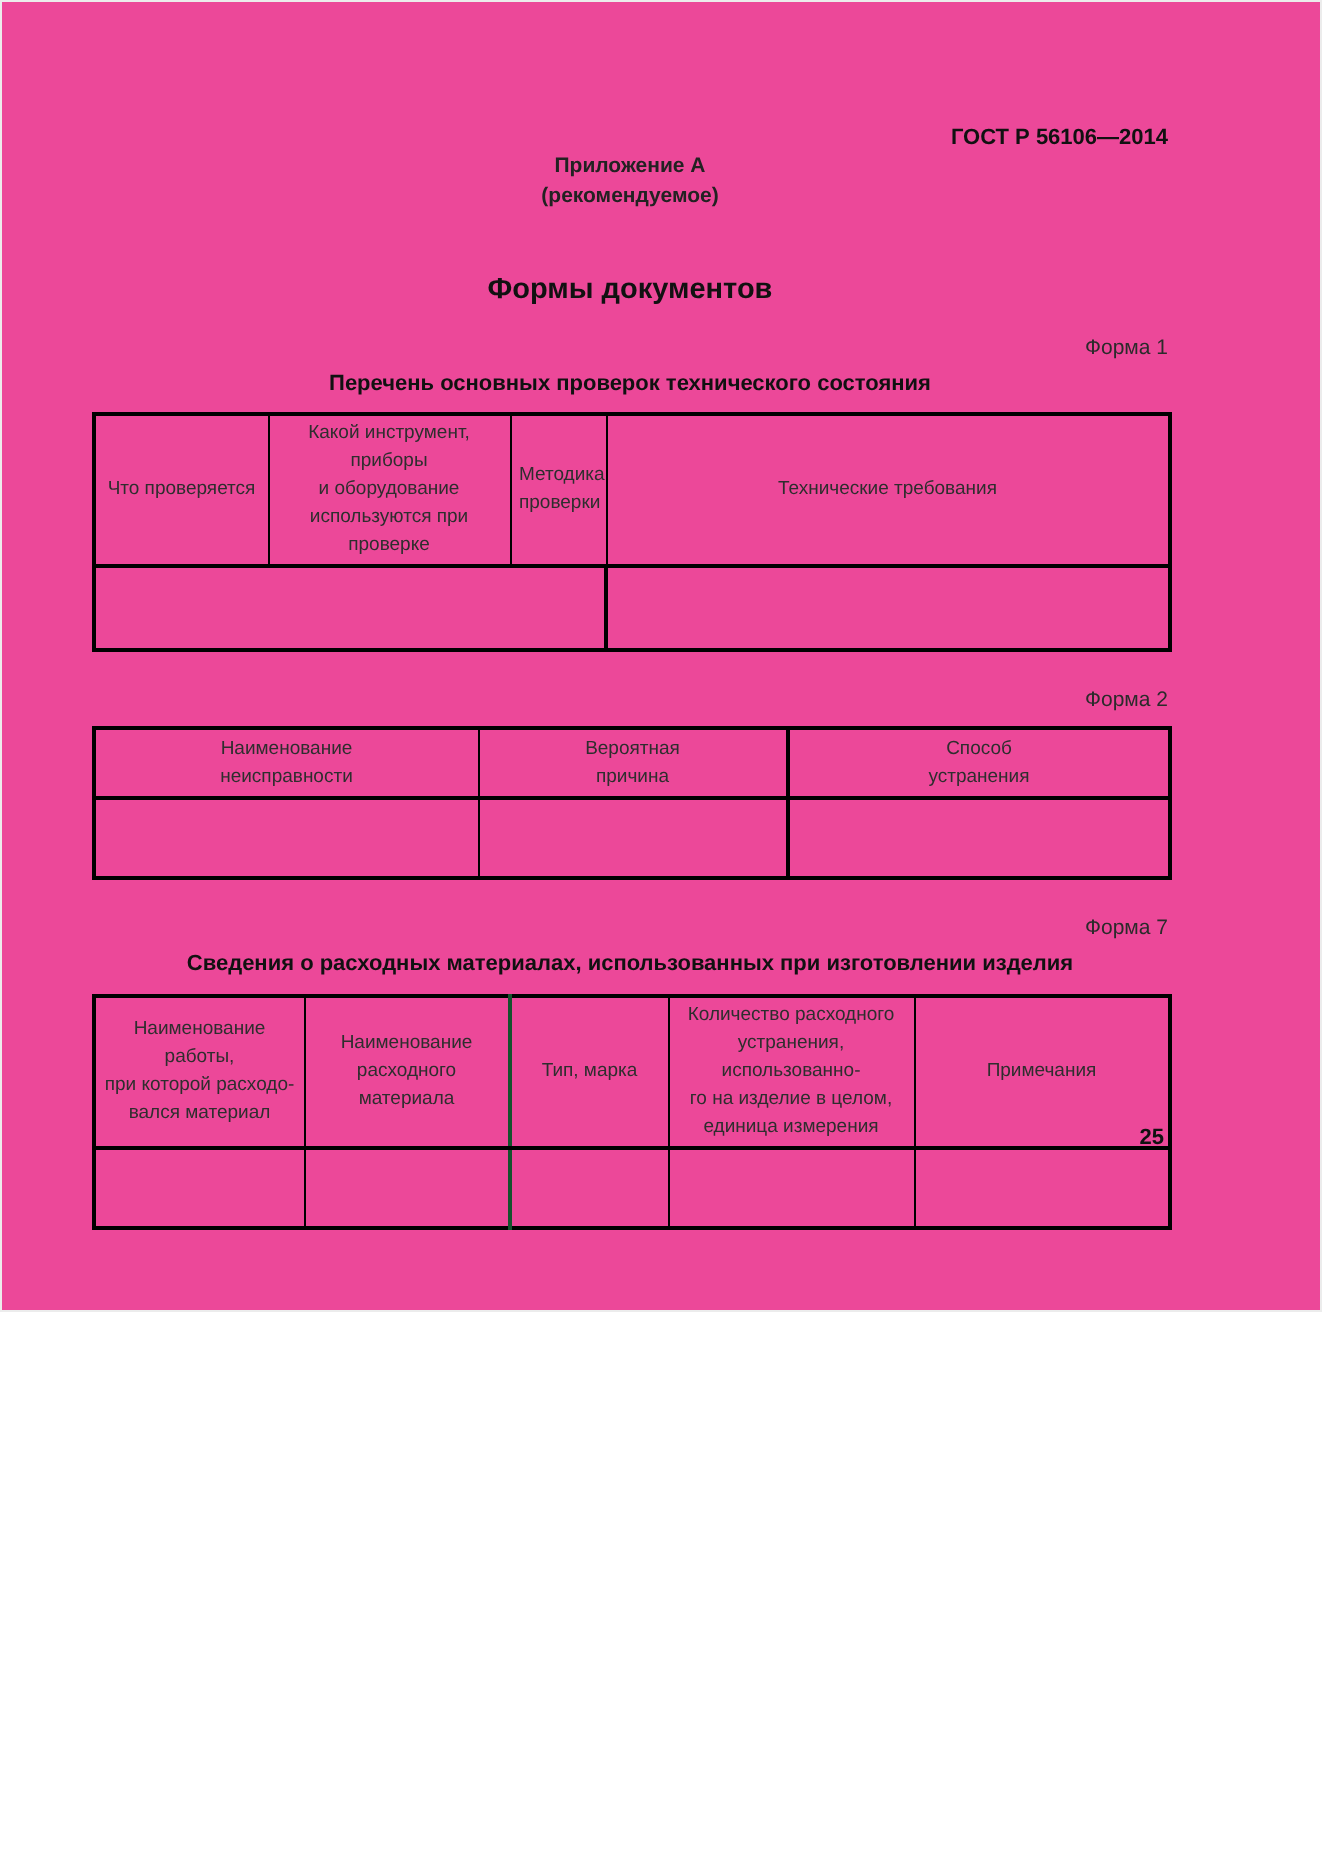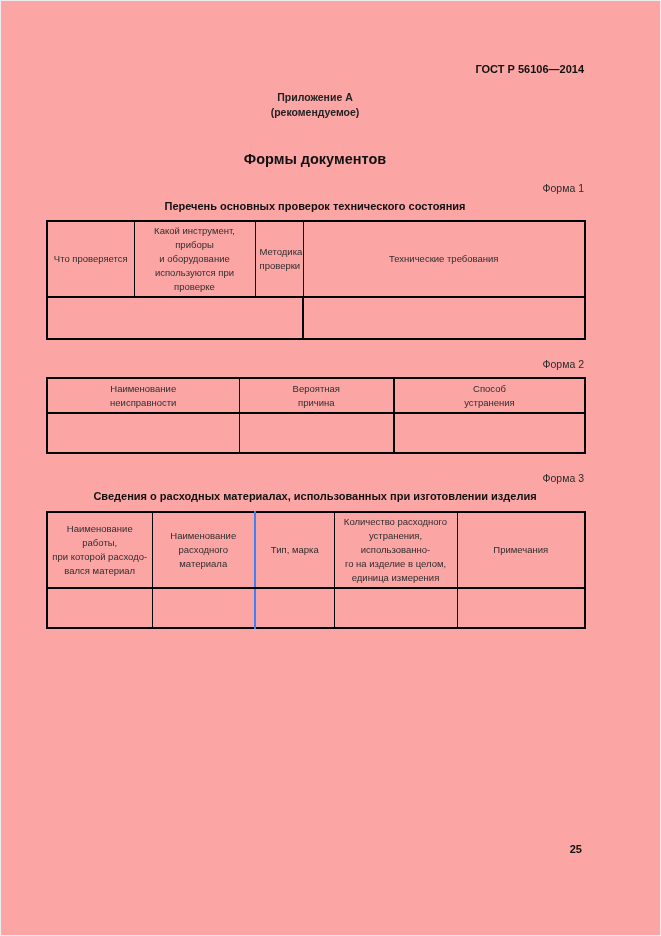--- a/index.html
+++ b/index.html
@@ -3,22 +3,22 @@
 <meta charset="utf-8">
 <style>
   html, body {
     margin: 0;
     padding: 0;
     background: #ffffff;
   }
   .page {
     position: relative;
     width: 661px;
-    height: 936px;
-    background: #fca5a5;
+    height: 656px;
+    background: #ec4899;
     font-family: "Liberation Sans", sans-serif;
     color: #1d1d1d;
     overflow: hidden;
     box-sizing: border-box;
     border: 1px solid #ececec;
   }
   .content {
     position: absolute;
     left: 45px;
     top: 0;
@@ -32,21 +32,21 @@
     color: #111;
     line-height: 13px;
   }
   .annex-line {
     text-align: center;
     font-size: 10.5px;
     font-weight: bold;
     color: #222;
     line-height: 15px;
   }
-  .annex-line.first { margin-top: 14px; }
+  .annex-line.first { }
   .main-title {
     margin: 30px 0 0 0;
     text-align: center;
     font-size: 14.5px;
     font-weight: bold;
     color: #111;
     line-height: 18px;
   }
   .form-label {
     margin-top: 14px;
@@ -93,21 +93,21 @@
   #table-form-1 th { height: 48px; }
   #table-form-1 td { height: 40px; }
   #table-form-1 td.thick-left { border-left: 2px solid #000; }
   #table-form-2 { margin-top: 6px; }
   #table-form-2 th { height: 35px; }
   #table-form-2 td { height: 38px; }
   #table-form-2 .thick-left { border-left: 2px solid #000; }
   #table-form-3 { margin-top: 8px; padding-left: 20px; }
   #table-form-3 th { height: 57px; }
   #table-form-3 td { height: 38px; }
-  #table-form-3 .thick-left { border-left: 2px solid #3b82f6; }
+  #table-form-3 .thick-left { border-left: 2px solid #14532d; }
   .page-number {
     position: absolute;
     right: 78px;
     bottom: 80px;
     font-size: 11px;
     font-weight: bold;
     color: #111;
     text-align: center;
   }
 </style>
@@ -167,21 +167,21 @@
 устранения</th>
       </tr>
       <tr>
         <td></td>
         <td></td>
         <td class="thick-left"></td>
       </tr>
     </tbody>
       </table>
 
-    <div class="form-label gap">Форма 3</div>
+    <div class="form-label gap">Форма 7</div>
     <div class="table-title">Сведения о расходных материалах, использованных при изготовлении изделия</div>
     <table class="form-table" id="table-form-3">
       <colgroup>
         <col style="width:105px">
           <col style="width:103px">
           <col style="width:79px">
           <col style="width:123px">
           <col style="width:128px">
       </colgroup>
       <tbody>

